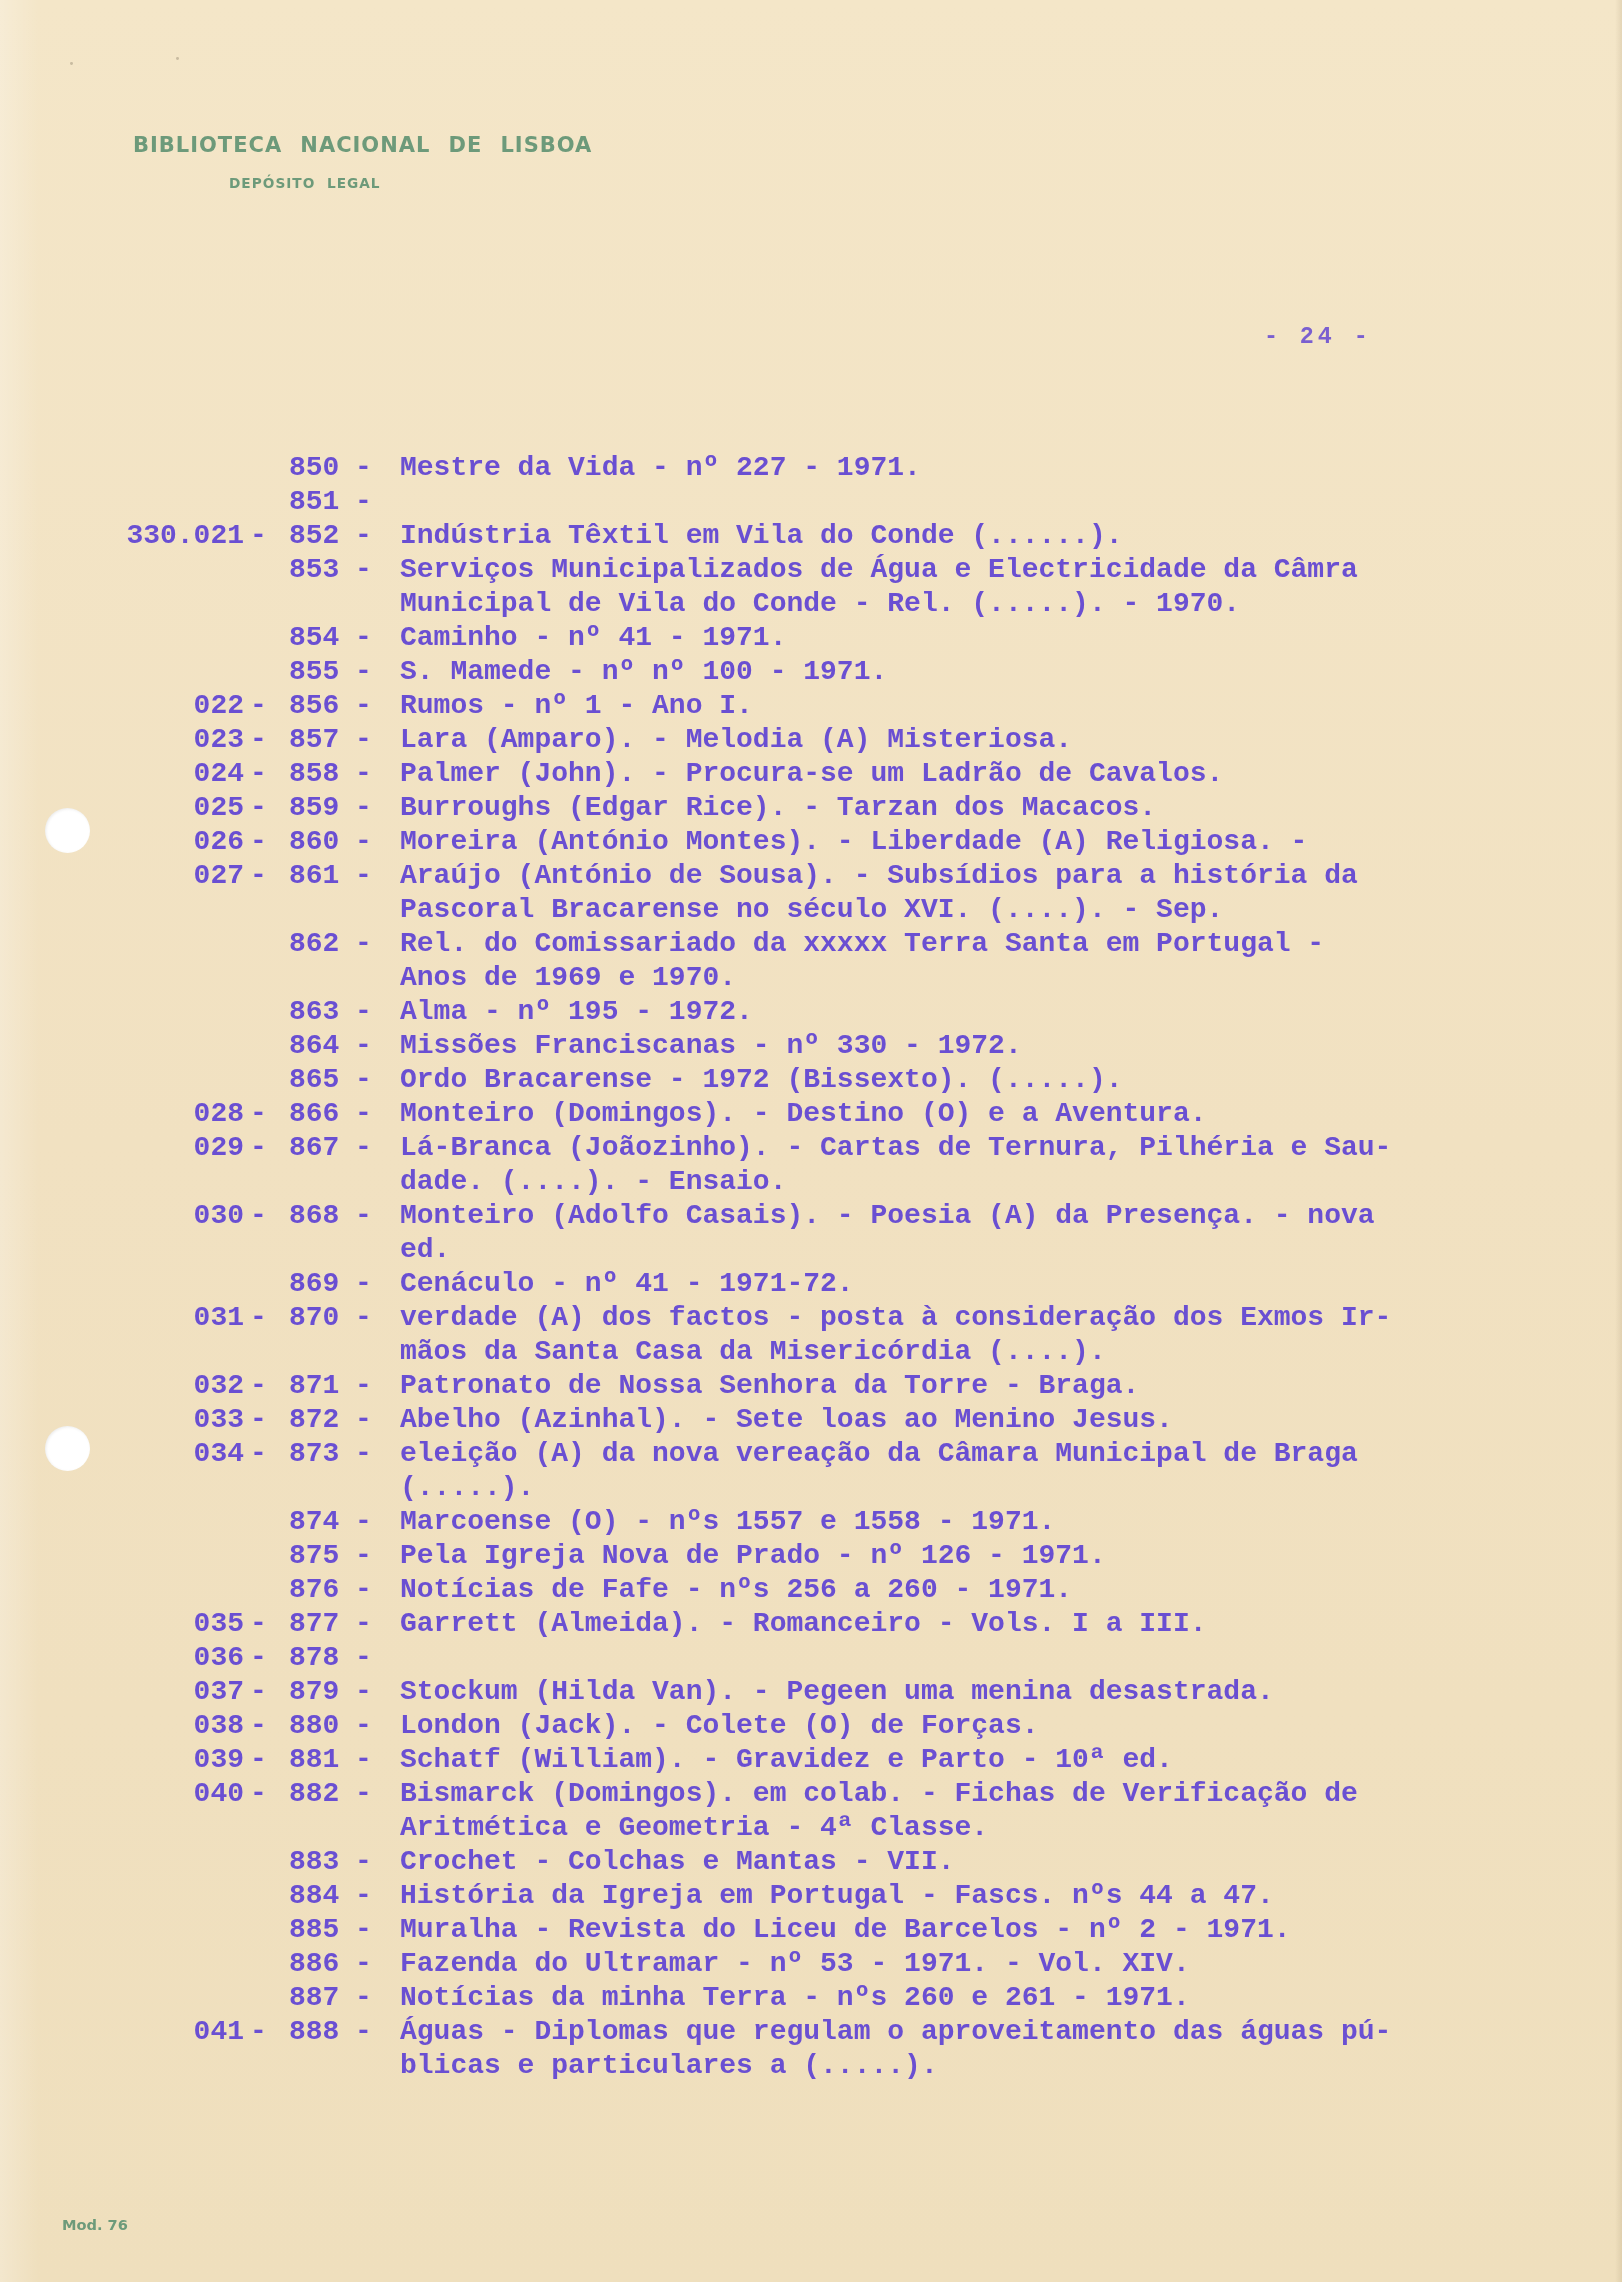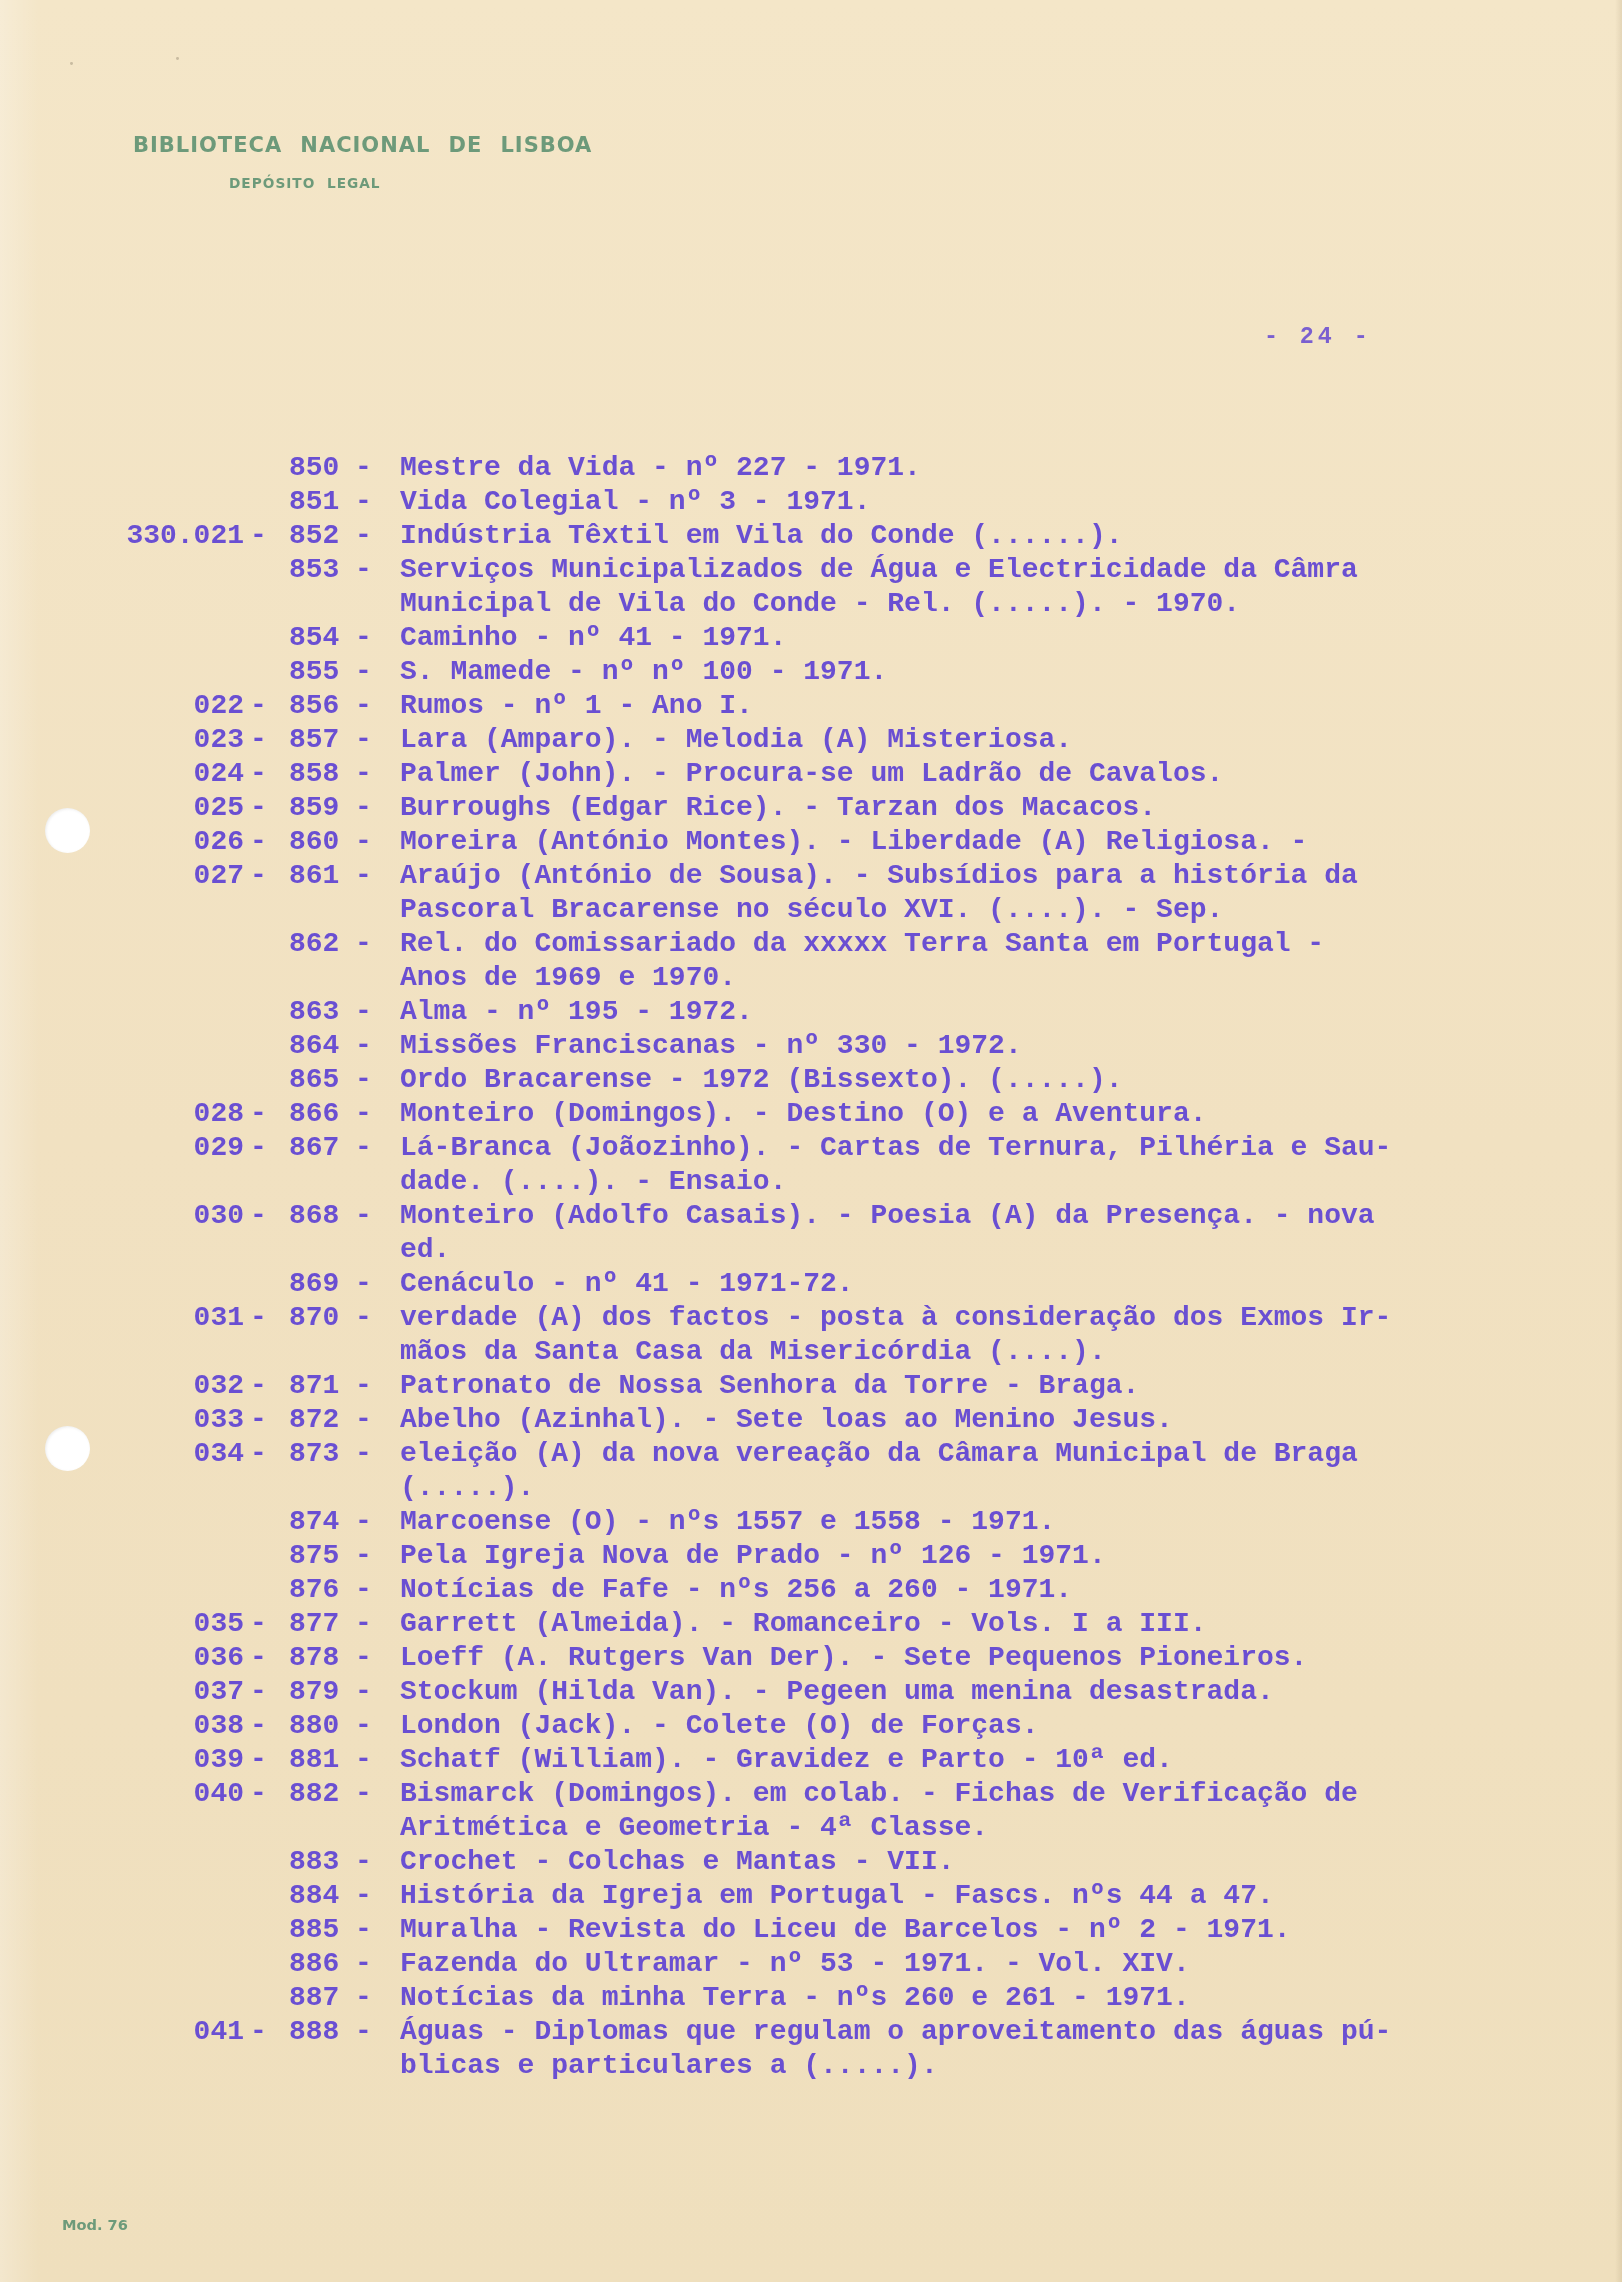--- a/index.html
+++ b/index.html
@@ -79,21 +79,21 @@
 
 <div class="letterhead">
   <div class="lh-line1">BIBLIOTECA NACIONAL DE LISBOA</div>
   <div class="lh-line2">DEPÓSITO LEGAL</div>
 </div>
 
 <div class="page-number">- 24 -</div>
 
 <div class="register" id="register">
     <div class="row"><span class="col-num">850</span><span class="col-dash2">-</span><span class="col-text">Mestre da Vida - nº 227 - 1971.</span></div>
-    <div class="row"><span class="col-num">851</span><span class="col-dash2">-</span><span class="col-text">Vida Colegial - nº 3 - 1971.</span></div>
+    <div class="row"><span class="col-num">851</span><span class="col-dash2">-</span></div>
     <div class="row"><span class="col-class">330.021</span><span class="col-dash1">-</span><span class="col-num">852</span><span class="col-dash2">-</span><span class="col-text">Indústria Têxtil em Vila do Conde (......).</span></div>
     <div class="row"><span class="col-num">853</span><span class="col-dash2">-</span><span class="col-text">Serviços Municipalizados de Água e Electricidade da Câmra</span></div>
     <div class="row"><span class="col-cont">Municipal de Vila do Conde - Rel. (.....). - 1970.</span></div>
     <div class="row"><span class="col-num">854</span><span class="col-dash2">-</span><span class="col-text">Caminho - nº 41 - 1971.</span></div>
     <div class="row"><span class="col-num">855</span><span class="col-dash2">-</span><span class="col-text">S. Mamede - nº nº 100 - 1971.</span></div>
     <div class="row"><span class="col-class">022</span><span class="col-dash1">-</span><span class="col-num">856</span><span class="col-dash2">-</span><span class="col-text">Rumos - nº 1 - Ano I.</span></div>
     <div class="row"><span class="col-class">023</span><span class="col-dash1">-</span><span class="col-num">857</span><span class="col-dash2">-</span><span class="col-text">Lara (Amparo). - Melodia (A) Misteriosa.</span></div>
     <div class="row"><span class="col-class">024</span><span class="col-dash1">-</span><span class="col-num">858</span><span class="col-dash2">-</span><span class="col-text">Palmer (John). - Procura-se um Ladrão de Cavalos.</span></div>
     <div class="row"><span class="col-class">025</span><span class="col-dash1">-</span><span class="col-num">859</span><span class="col-dash2">-</span><span class="col-text">Burroughs (Edgar Rice). - Tarzan dos Macacos.</span></div>
     <div class="row"><span class="col-class">026</span><span class="col-dash1">-</span><span class="col-num">860</span><span class="col-dash2">-</span><span class="col-text">Moreira (António Montes). - Liberdade (A) Religiosa. -</span></div>
@@ -113,21 +113,21 @@
     <div class="row"><span class="col-class">031</span><span class="col-dash1">-</span><span class="col-num">870</span><span class="col-dash2">-</span><span class="col-text">verdade (A) dos factos - posta à consideração dos Exmos Ir-</span></div>
     <div class="row"><span class="col-cont">mãos da Santa Casa da Misericórdia (....).</span></div>
     <div class="row"><span class="col-class">032</span><span class="col-dash1">-</span><span class="col-num">871</span><span class="col-dash2">-</span><span class="col-text">Patronato de Nossa Senhora da Torre - Braga.</span></div>
     <div class="row"><span class="col-class">033</span><span class="col-dash1">-</span><span class="col-num">872</span><span class="col-dash2">-</span><span class="col-text">Abelho (Azinhal). - Sete loas ao Menino Jesus.</span></div>
     <div class="row"><span class="col-class">034</span><span class="col-dash1">-</span><span class="col-num">873</span><span class="col-dash2">-</span><span class="col-text">eleição (A) da nova vereação da Câmara Municipal de Braga</span></div>
     <div class="row"><span class="col-cont">(.....).</span></div>
     <div class="row"><span class="col-num">874</span><span class="col-dash2">-</span><span class="col-text">Marcoense (O) - nºs 1557 e 1558 - 1971.</span></div>
     <div class="row"><span class="col-num">875</span><span class="col-dash2">-</span><span class="col-text">Pela Igreja Nova de Prado - nº 126 - 1971.</span></div>
     <div class="row"><span class="col-num">876</span><span class="col-dash2">-</span><span class="col-text">Notícias de Fafe - nºs 256 a 260 - 1971.</span></div>
     <div class="row"><span class="col-class">035</span><span class="col-dash1">-</span><span class="col-num">877</span><span class="col-dash2">-</span><span class="col-text">Garrett (Almeida). - Romanceiro - Vols. I a III.</span></div>
-    <div class="row"><span class="col-class">036</span><span class="col-dash1">-</span><span class="col-num">878</span><span class="col-dash2">-</span><span class="col-text">Loeff (A. Rutgers Van Der). - Sete Pequenos Pioneiros.</span></div>
+    <div class="row"><span class="col-class">036</span><span class="col-dash1">-</span><span class="col-num">878</span><span class="col-dash2">-</span></div>
     <div class="row"><span class="col-class">037</span><span class="col-dash1">-</span><span class="col-num">879</span><span class="col-dash2">-</span><span class="col-text">Stockum (Hilda Van). - Pegeen uma menina desastrada.</span></div>
     <div class="row"><span class="col-class">038</span><span class="col-dash1">-</span><span class="col-num">880</span><span class="col-dash2">-</span><span class="col-text">London (Jack). - Colete (O) de Forças.</span></div>
     <div class="row"><span class="col-class">039</span><span class="col-dash1">-</span><span class="col-num">881</span><span class="col-dash2">-</span><span class="col-text">Schatf (William). - Gravidez e Parto - 10ª ed.</span></div>
     <div class="row"><span class="col-class">040</span><span class="col-dash1">-</span><span class="col-num">882</span><span class="col-dash2">-</span><span class="col-text"><span>Bismarck (Domingos). </span><span class="underline">em colab</span><span>. - Fichas de Verificação de</span></span></div>
     <div class="row"><span class="col-cont">Aritmética e Geometria - 4ª Classe.</span></div>
     <div class="row"><span class="col-num">883</span><span class="col-dash2">-</span><span class="col-text">Crochet - Colchas e Mantas - VII.</span></div>
     <div class="row"><span class="col-num">884</span><span class="col-dash2">-</span><span class="col-text">História da Igreja em Portugal - Fascs. nºs 44 a 47.</span></div>
     <div class="row"><span class="col-num">885</span><span class="col-dash2">-</span><span class="col-text">Muralha - Revista do Liceu de Barcelos - nº 2 - 1971.</span></div>
     <div class="row"><span class="col-num">886</span><span class="col-dash2">-</span><span class="col-text">Fazenda do Ultramar - nº 53 - 1971. - Vol. XIV.</span></div>
     <div class="row"><span class="col-num">887</span><span class="col-dash2">-</span><span class="col-text">Notícias da minha Terra - nºs 260 e 261 - 1971.</span></div>

